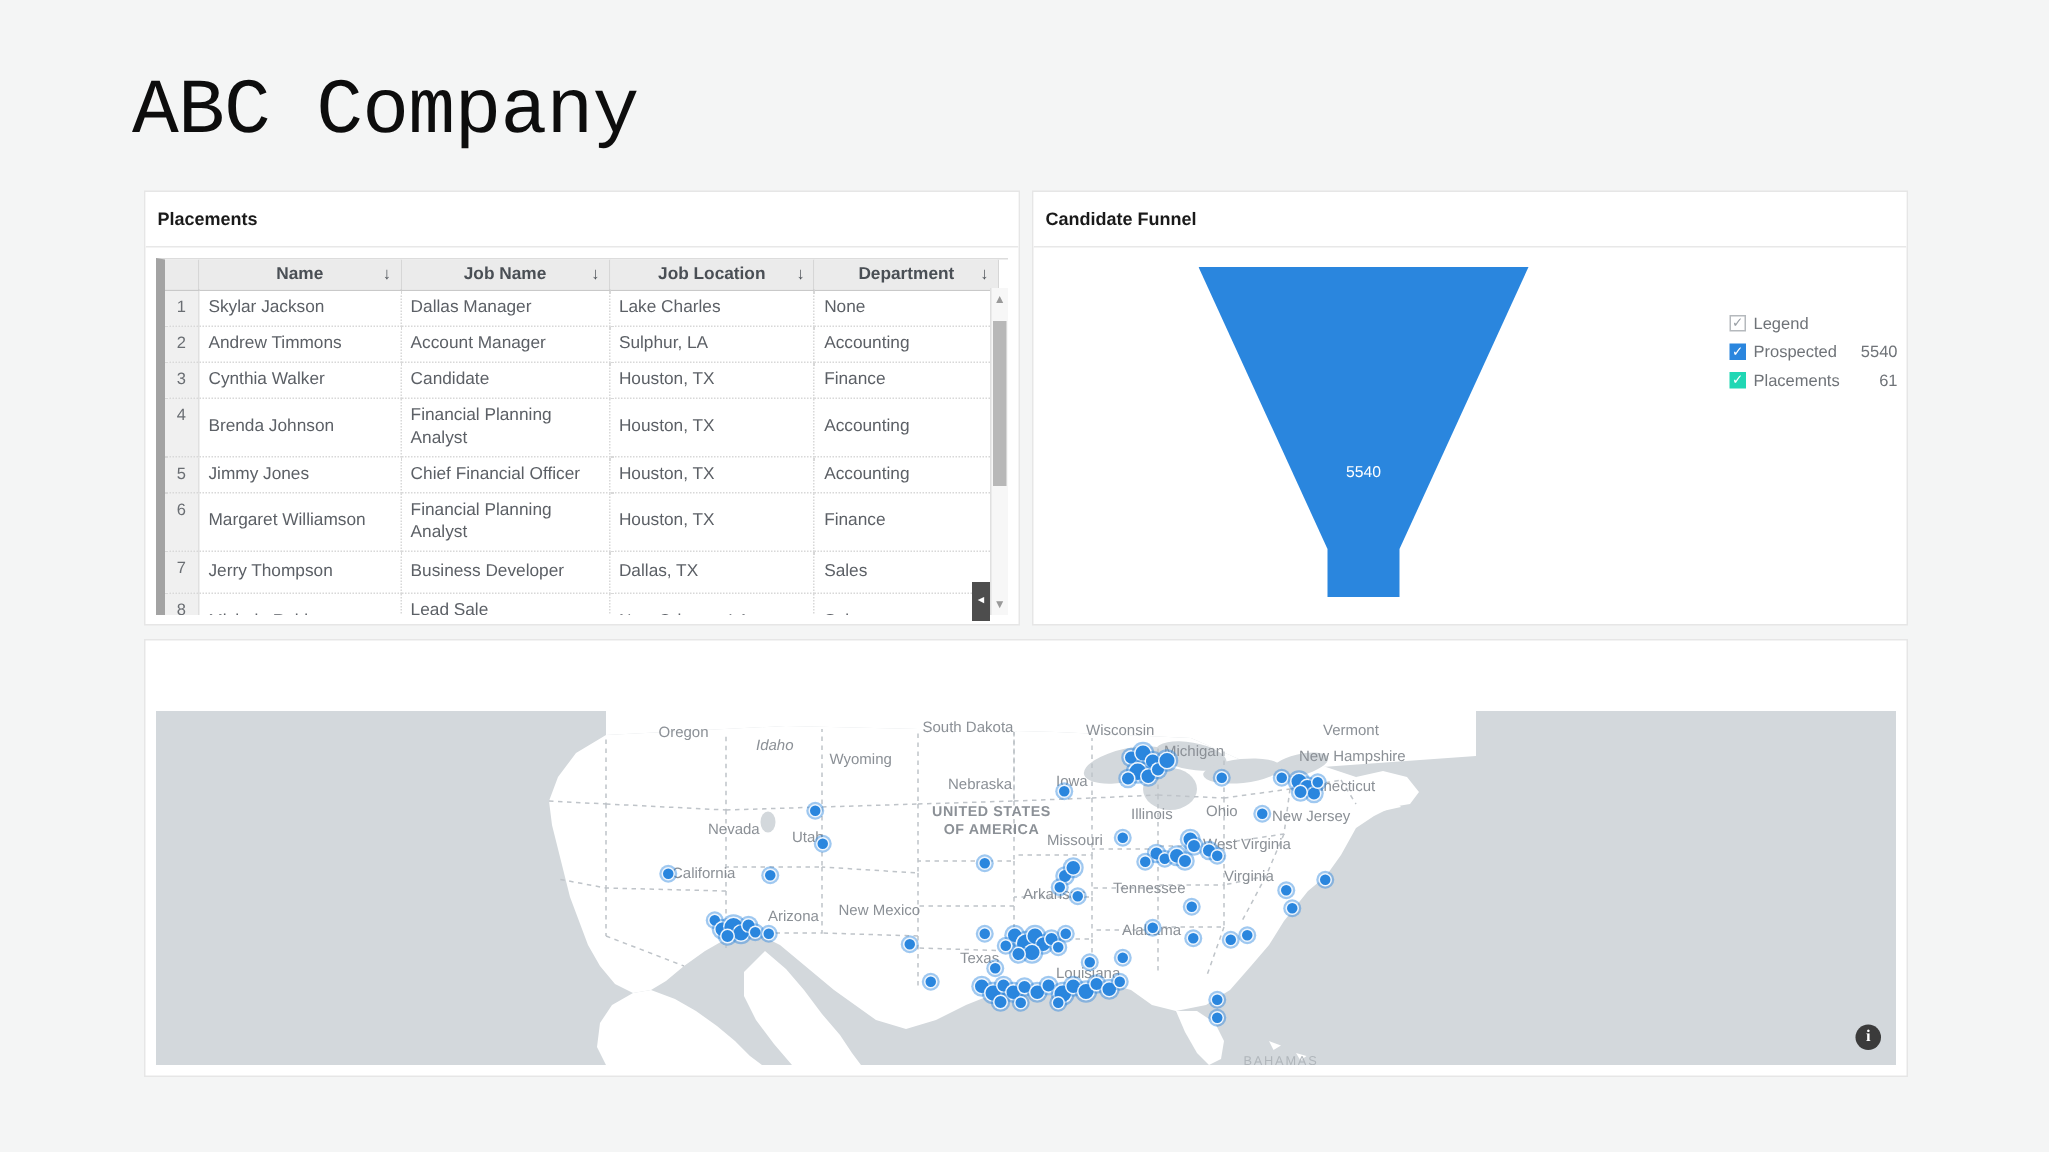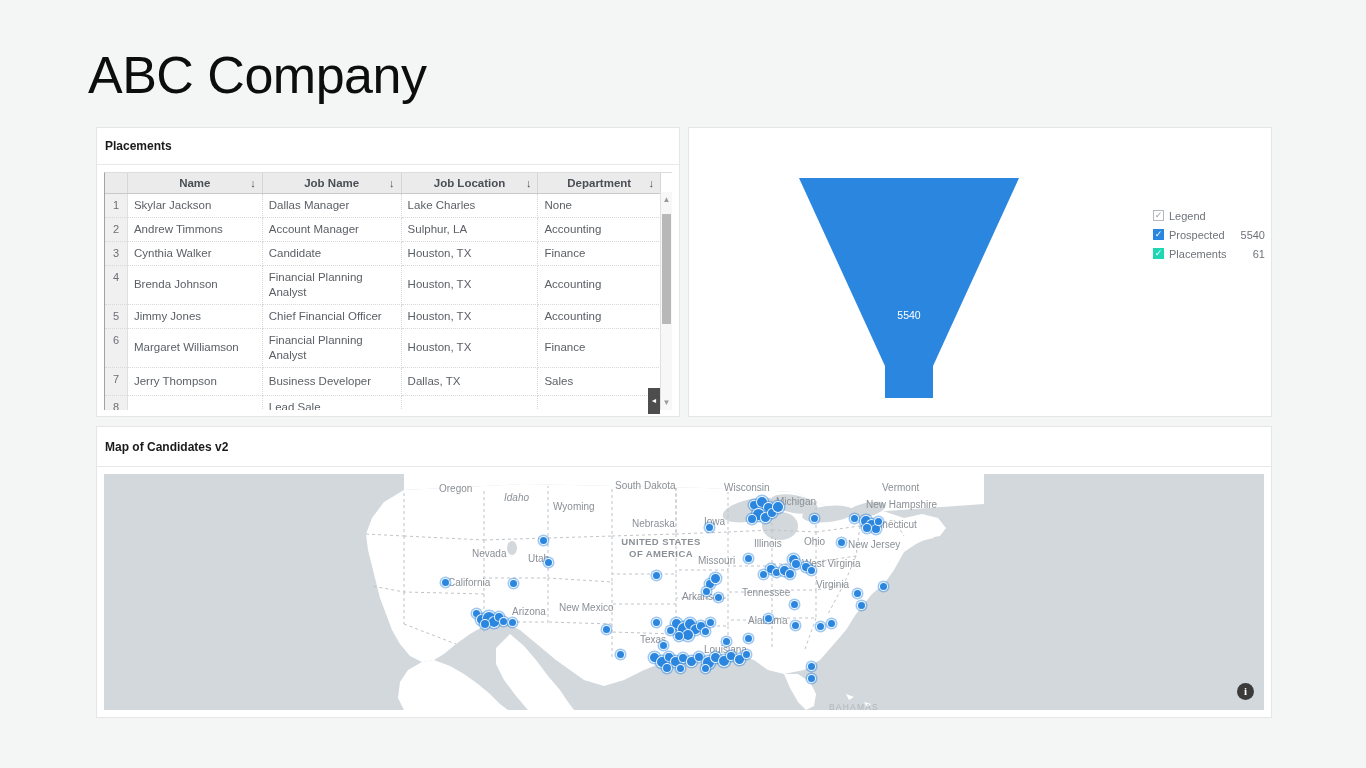--- a/index.html
+++ b/index.html
@@ -17,21 +17,21 @@
 
   
   .page-title {
     position: absolute;
     left: 88px;
     top: 44px;
     font-size: 52px;
     font-weight: 500;
     letter-spacing: -0.5px;
     color: #0d0d0d;
-    font-family: Liberation Sans, sans-serif;
+    font-family: Liberation Mono, monospace;
     line-height: 62px;
   }
 
   
   .panel {
     position: absolute;
     background: #ffffff;
     box-shadow: 0 0 0 1px #e6e6e6;
     overflow: hidden;
   }
@@ -54,21 +54,21 @@
 
   
   .table-wrap {
     position: absolute;
     left: 7px;
     top: 44px;
     width: 568px;
     height: 238px;
     overflow: hidden;
     border-top: 1px solid #dcdcdc;
-    border-left: 1px solid #a3a3a3;
+    border-left: 6px solid #a3a3a3;
     box-sizing: border-box;
   }
   table.grid {
     border-collapse: collapse;
     table-layout: fixed;
     width: 556px;
     font-size: 11.5px;
     color: #5c6066;
   }
   table.grid th {
@@ -361,20 +361,21 @@
 
   <div class="v-scroll">
     <div class="arrow-up">▲</div>
     <div class="thumb"></div>
     <div class="arrow-down">▼</div>
   </div>
   <div class="h-scroll-nub">◄</div>
 </div>
 
 <div class="panel" id="funnel-panel">
+  <div class="panel-header">Candidate Funnel</div>
 
   <div class="funnel-body">
     <svg class="funnel-svg" width="230" height="220" viewBox="0 0 230 220">
       <polygon points="0,0 220,0 134,188 86,188" fill="#2a86de"></polygon>
       <rect x="86" y="188" width="48" height="32" fill="#2a86de"></rect>
       <rect x="86" y="226" width="48" height="4" fill="#20d7b4"></rect>
     </svg>
     <div class="funnel-label">5540</div>
 
     <div class="legend">
@@ -390,21 +391,20 @@
       <div class="legend-row">
         <span class="lg-box teal">✓</span>
         <span class="lg-label">Placements</span>
         <span class="lg-val">61</span>
       </div>
     </div>
   </div>
 </div>
 
 <div class="panel" id="map-panel">
-  <div class="panel-header">Map of Candidates v2</div>
 
   <div class="map-body">
     <svg class="map-svg" width="1160" height="236" viewBox="0 0 1160 236">
 
       <g>
 
         <path d="M300,0 L880,0 L880,30 L740,40 L690,18 L600,14 L420,10 L300,16 Z" fill="#ffffff"></path>
 
         <path d="M300,16 L420,10 L600,14 L690,18 L740,40 L770,34 L800,44
                  L818,54 L812,70 L800,78 L790,96 L780,110 L768,120 L752,140

